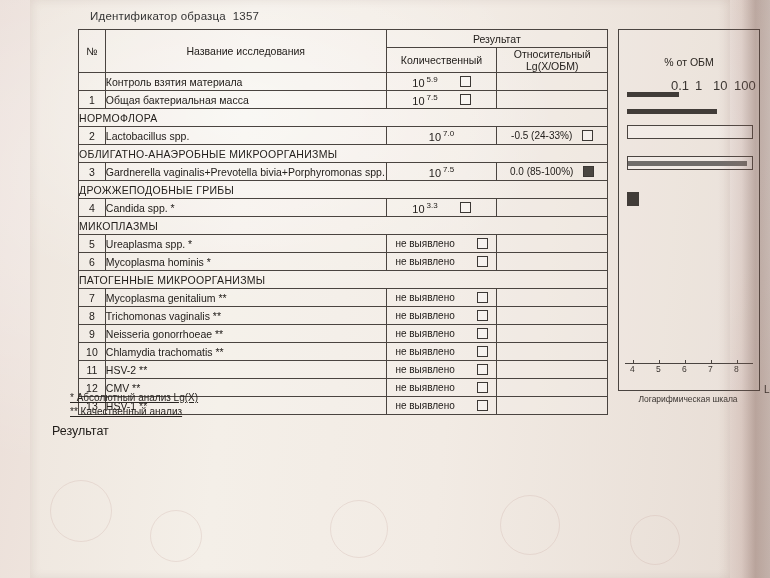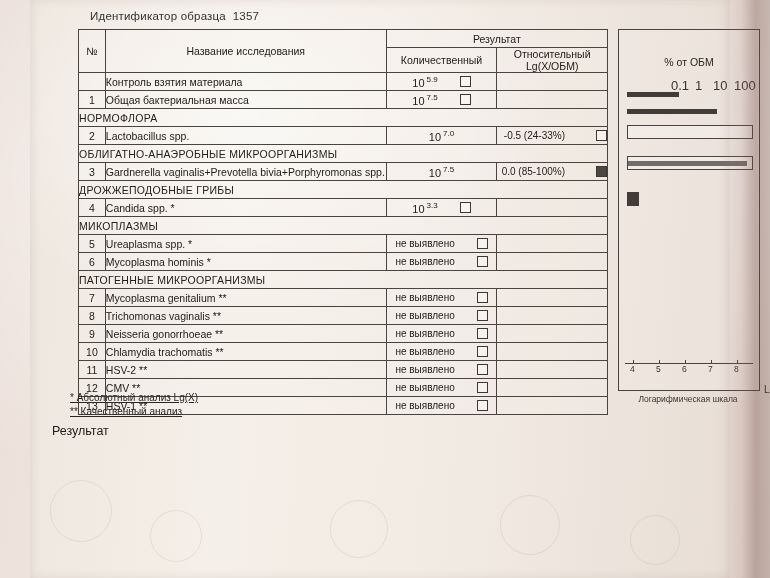--- a/index.html
+++ b/index.html
@@ -61,21 +61,21 @@
   .val{display:inline-block;}
   .val .base{font-size:11px;}
   .val .exp{font-size:8px;vertical-align:super;margin-left:2px;}
   .nd{font-size:10px;}
   .chk{
     display:inline-block;width:9px;height:9px;border:1px solid #3c3835;
     background:rgba(255,255,255,0.35);vertical-align:middle;margin-left:10px;
   }
   .chk.filled{background:#4b4742;}
   .qwrap{display:flex;align-items:center;justify-content:center;gap:12px;}
-  .relwrap{display:flex;align-items:center;justify-content:flex-end;gap:21px;}
+  .relwrap{display:flex;align-items:center;justify-content:center;}
   .reltxt{font-size:10px;}
 
   
   #chart{
     position:absolute;left:548px;top:25px;width:140px;height:360px;
     border:1px solid #4a4440;
     background:rgba(255,255,255,0.10);
   }
   #chart .ctitle{
     position:absolute;left:0;right:0;top:26px;text-align:center;font-size:10.5px;color:#2a2520;

